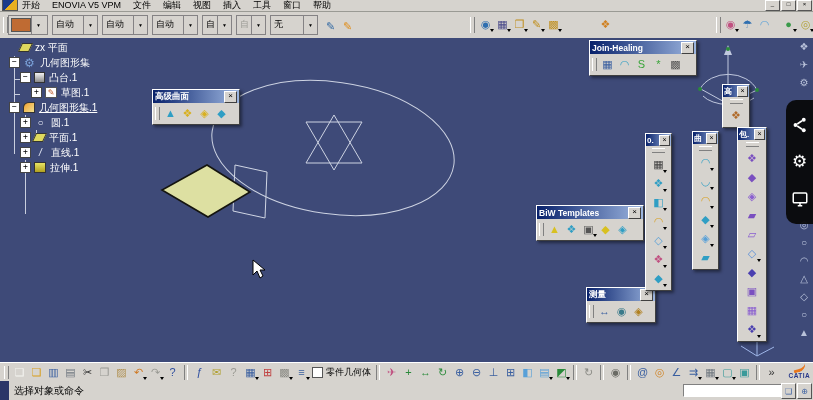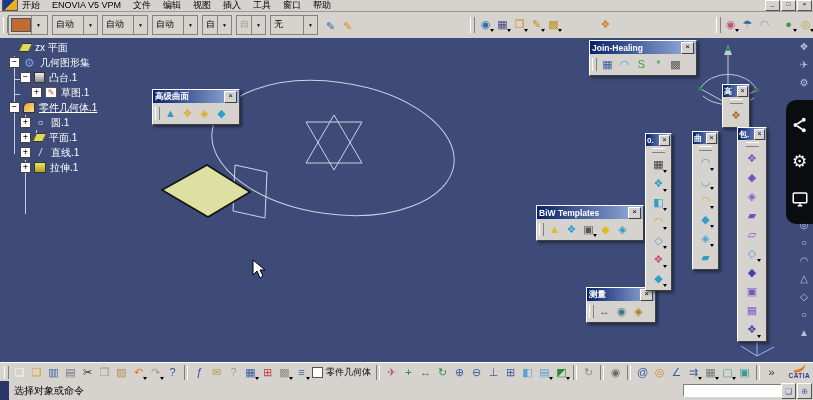--- a/index.html
+++ b/index.html
@@ -261,21 +261,21 @@
 
           <div class="trow" style="padding-left: 27px;">
             <span class="exp">+</span>
             <span class="ic ic-sketch">✎</span>
             <span class="tlabel">草图.1</span>
           </div>
 
           <div class="trow" style="padding-left: 5px;">
             <span class="exp">−</span>
             <span class="ic ic-geoset"></span>
-            <span class="tlabel ul">零件几何体.1</span>
+            <span class="tlabel ul">几何图形集.1</span>
           </div>
 
           <div class="trow" style="padding-left: 16px;">
             <span class="exp">+</span>
             <span class="ic ic-circle">○</span>
             <span class="tlabel">圆.1</span>
           </div>
 
           <div class="trow" style="padding-left: 16px;">
             <span class="exp">+</span>

